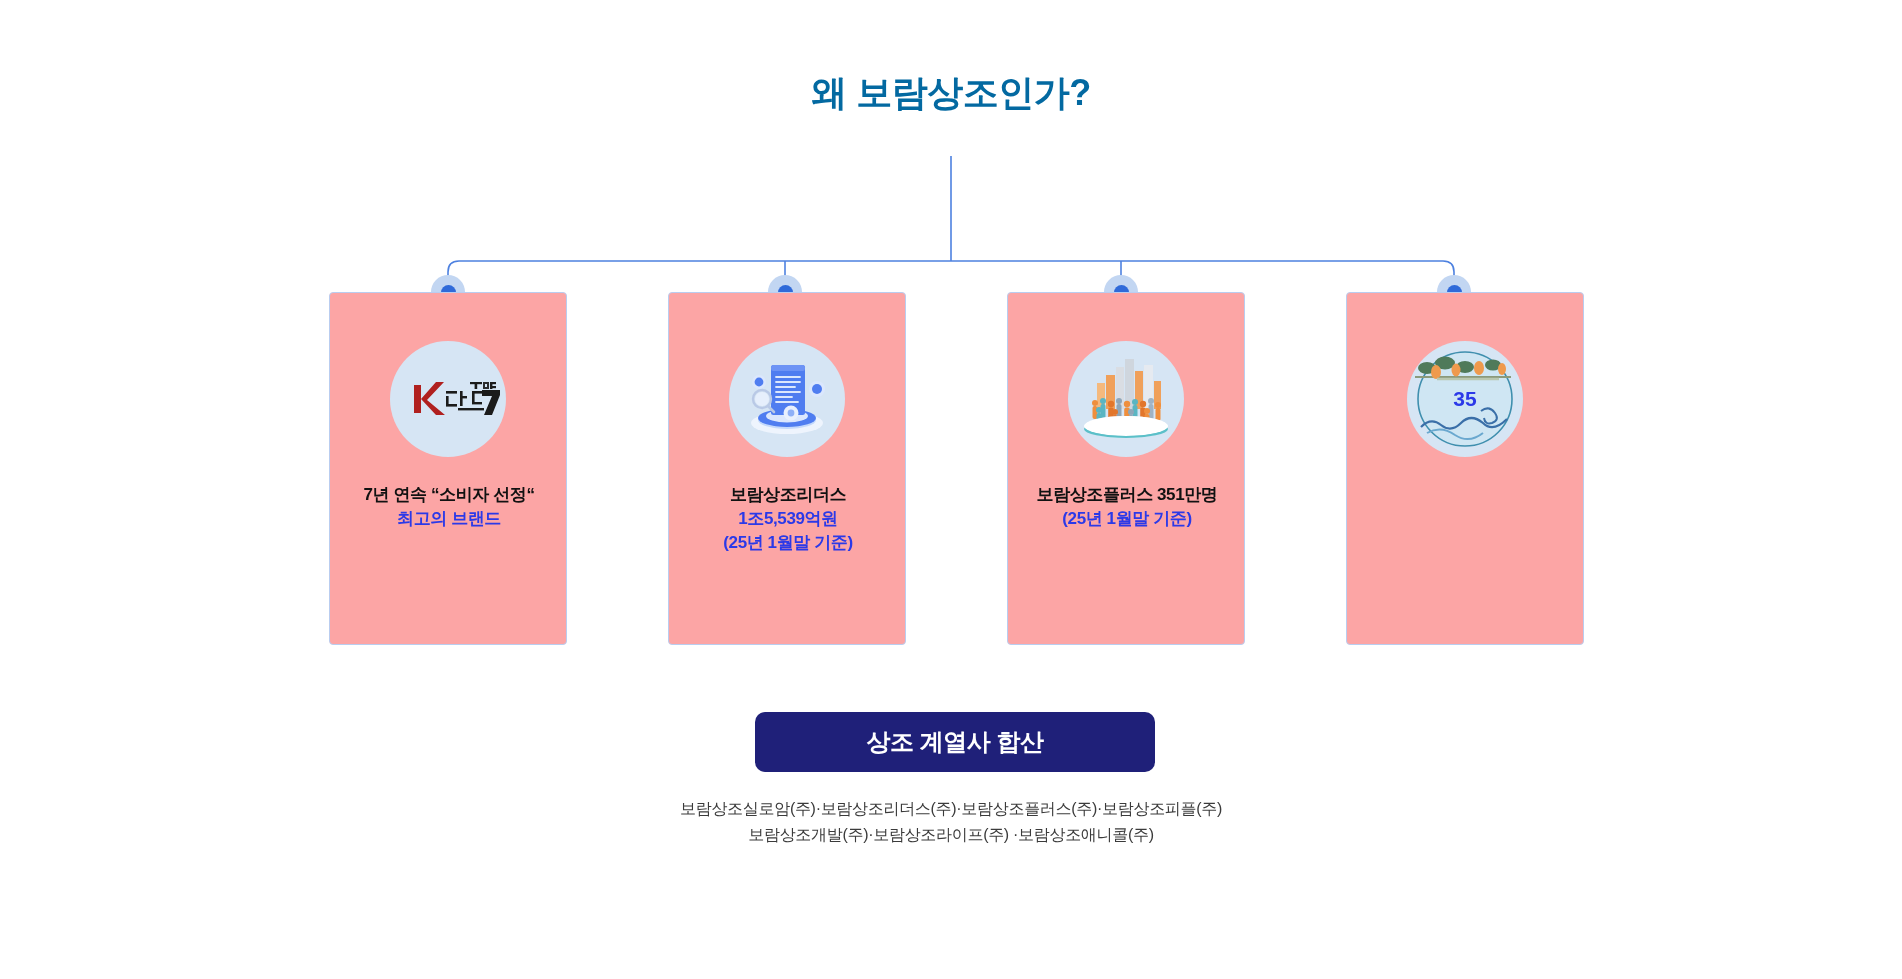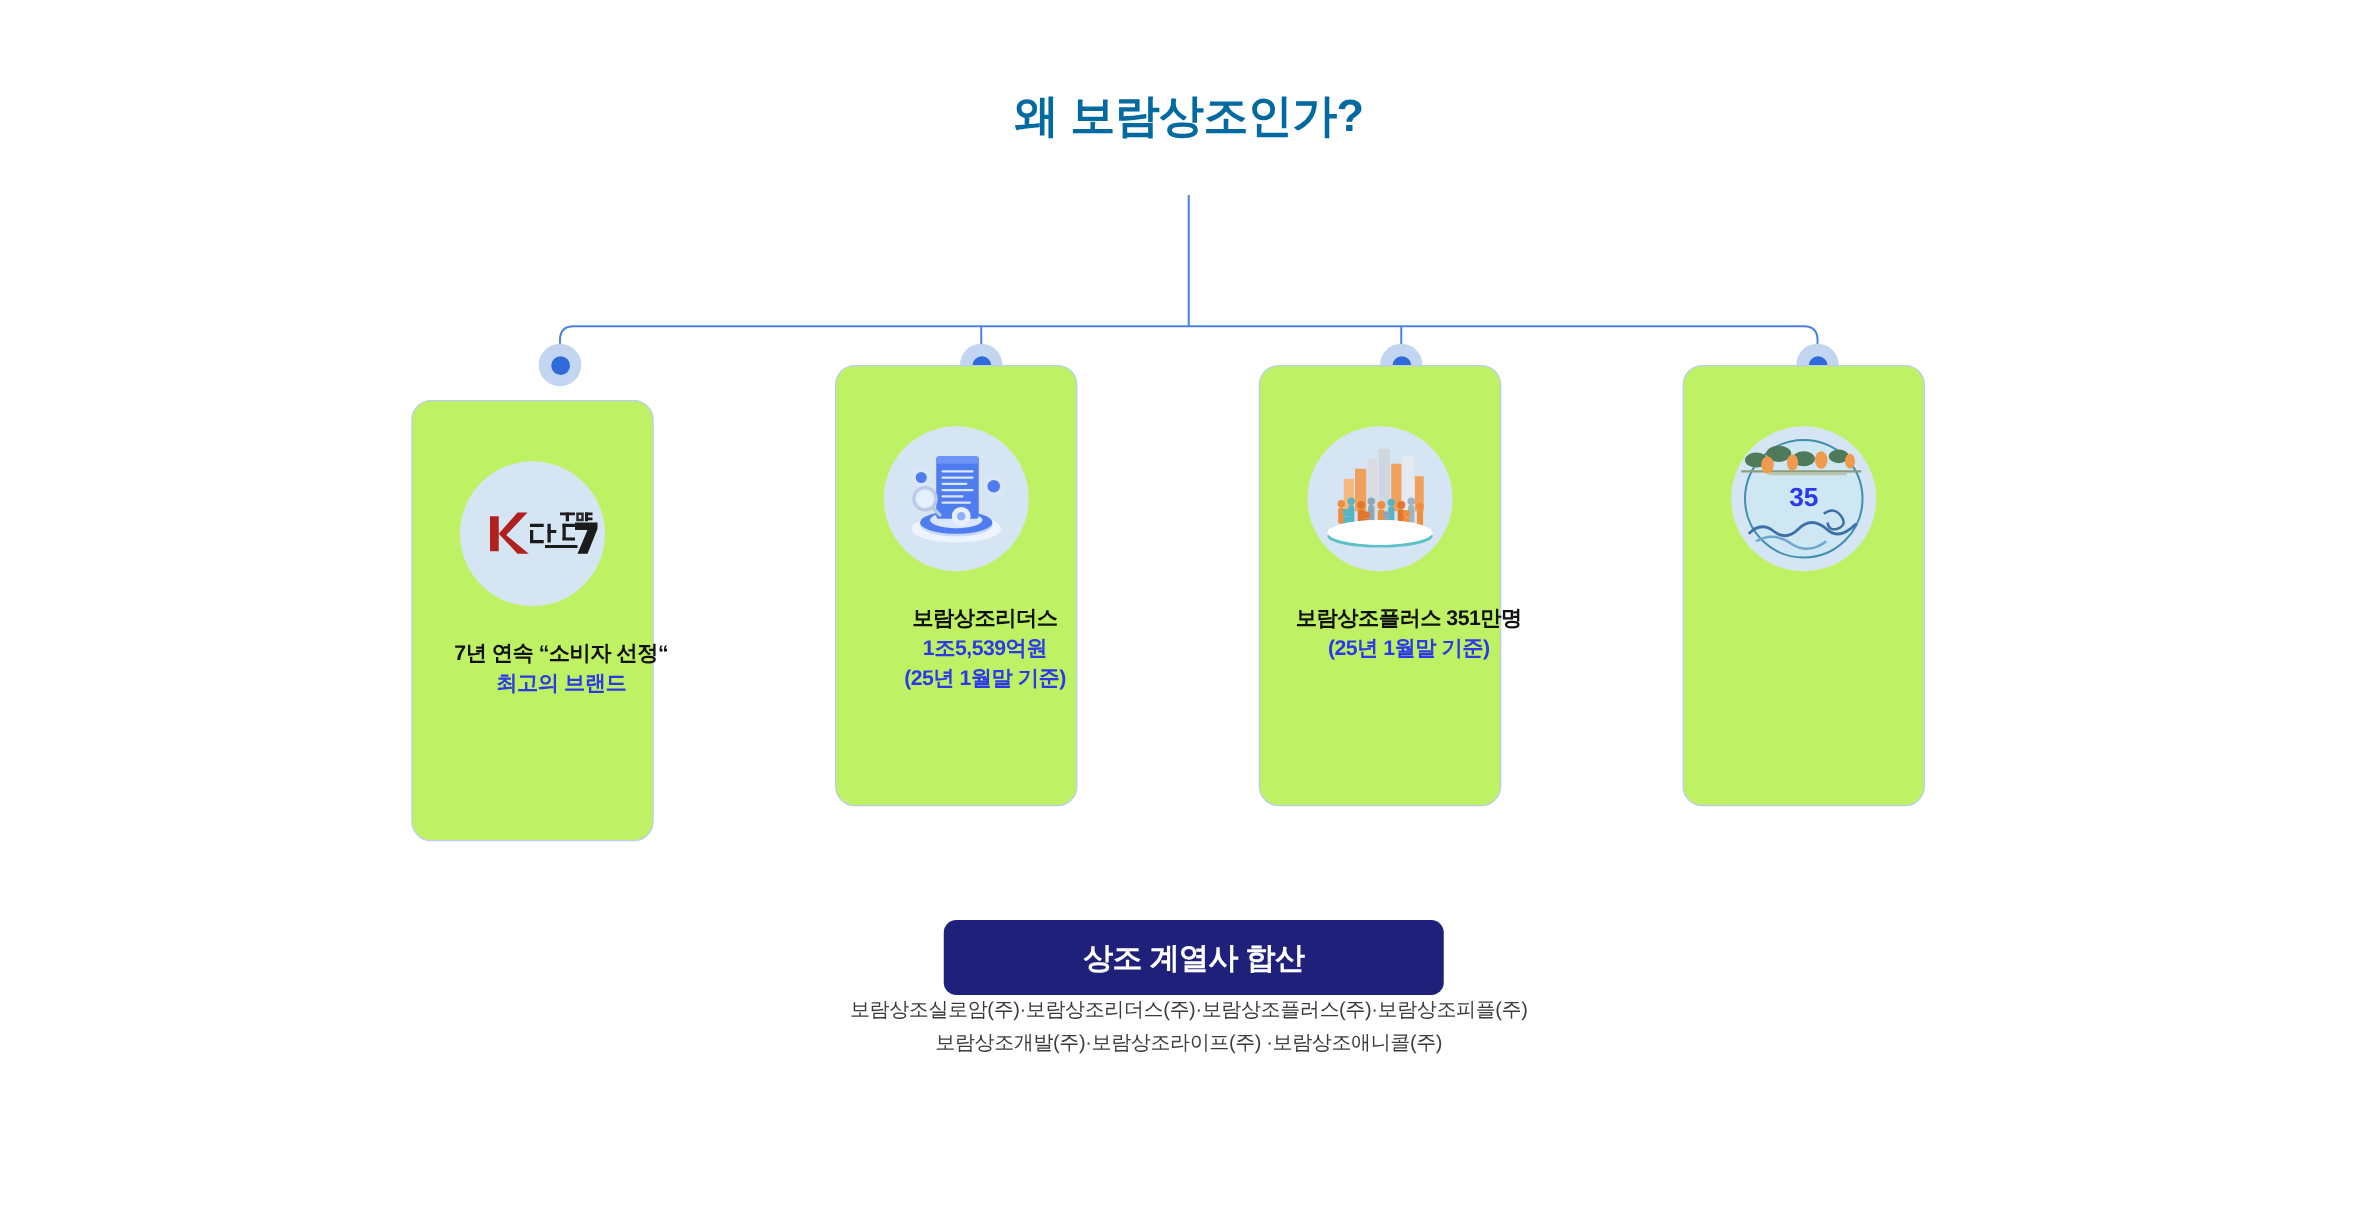--- a/index.html
+++ b/index.html
@@ -71,28 +71,28 @@
   .cards {
     position: absolute;
     left: 329px;
     top: 292px;
     width: 1245px;
     height: 353px;
   }
   .card {
     position: absolute;
     top: 0;
-    width: 194px;
+    width: 238px;
     height: 353px;
     box-sizing: border-box;
     border: 1px solid #b9cdf0;
-    border-radius: 16px;
-    background: #bef264;
-  }
-  .card.c0 { left: 0px; margin-top: 28px; }
+    border-radius: 4px;
+    background: #fca5a5;
+  }
+  .card.c0 { left: 0px; }
   .card.c1 { left: 339px; }
   .card.c2 { left: 678px; }
   .card.c3 { left: 1017px; }
 
   .card-icon {
     position: absolute;
     left: 50%;
     top: 48px;
     transform: translateX(-50%);
     width: 116px;
@@ -136,21 +136,20 @@
     border: none;
     border-radius: 10px;
     background: #1f2079;
     color: #ffffff;
     font-size: 24px;
     font-weight: 700;
     letter-spacing: -0.5px;
     font-family: "Liberation Sans", "DejaVu Sans", sans-serif;
     cursor: pointer;
     padding: 0;
-    margin-top: 24px;
   }
 
   
   .footer {
     position: absolute;
     left: 0;
     top: 796px;
     width: 1902px;
     text-align: center;
     font-size: 16px;

